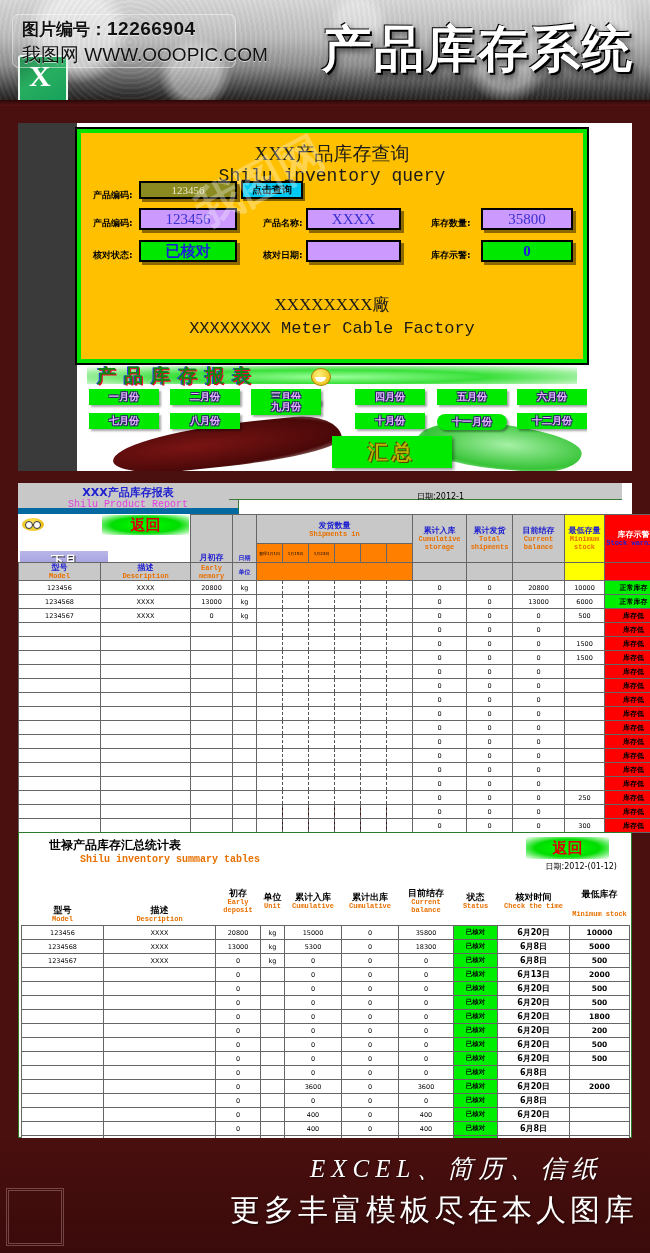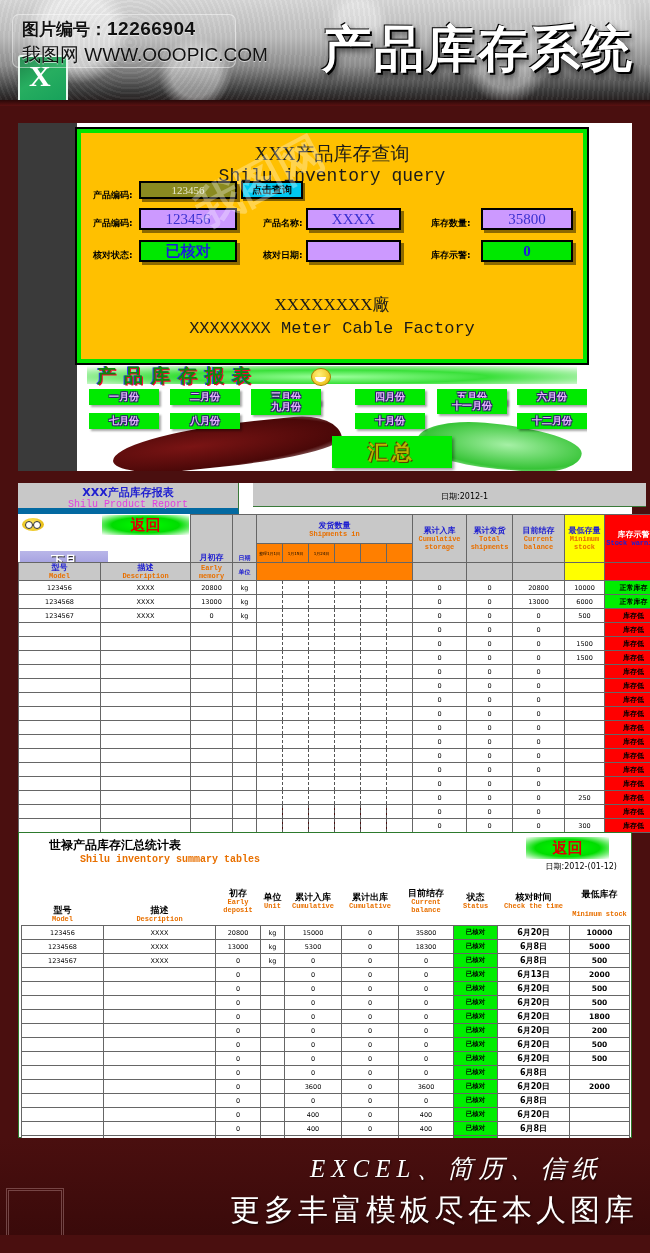--- a/index.html
+++ b/index.html
@@ -179,21 +179,21 @@
   
   .sec2{
     position:absolute;left:18px;top:483px;width:614px;height:322px;
     background:#ffffff;
   }
   .rpt-head{
     position:absolute;left:0;top:0;width:221px;height:31px;background:#c8c8c8;
     border-right:1px solid #3a7a3a;border-bottom:6px solid #0369a1;box-sizing:border-box;
   }
   .rpt-head-rest{
-    position:absolute;left:235px;top:0;width:393px;height:24px;background:#c8c8c8;
+    position:absolute;left:211px;top:0;width:393px;height:17px;background:#c8c8c8;
     border-bottom:1px solid #3a7a3a;box-sizing:border-box;
   }
   .rpt-t-cn{
     position:absolute;left:0;right:0;top:2px;text-align:center;
     font-size:11px;font-weight:bold;color:#2020d0;font-family:"DejaVu Sans",sans-serif;
   }
   .rpt-t-en{
     position:absolute;left:0;right:0;top:16px;text-align:center;
     font-size:10px;font-weight:normal;color:#e040e0;
     font-family:"Liberation Mono","DejaVu Sans Mono",monospace;
@@ -275,21 +275,21 @@
   .sum-hcell .hdr-cn{color:#000;font-size:9px;line-height:10px;}
   .sum-hcell .hdr-en{color:#e87000;font-size:7px;line-height:8px;}
   .sum-dcell{background:#fff;text-align:center;font-size:6.5px;color:#000;height:13px;
     border-top:1px solid #888;border-bottom:1px solid #888;border-left:none;border-right:none;}
   .sum-status{background:#00ee00;color:#000;font-size:6.5px;font-weight:bold;text-align:center;}
   .sum-time{font-size:8px;font-weight:bold;color:#000;text-align:center;}
   .sum-min{font-size:7.5px;font-weight:bold;color:#000;text-align:center;}
 
   
   .footer{
-    position:absolute;left:0;top:1138px;width:650px;height:97px;
+    position:absolute;left:0;top:1138px;width:650px;height:115px;
     background:linear-gradient(180deg,#4a0f0f,#3a0a0a);overflow:hidden;
   }
   .f1{
     position:absolute;left:310px;top:14px;font-size:25px;color:#fff;letter-spacing:6px;
     font-family:"Liberation Serif",serif;font-style:italic;white-space:nowrap;
     text-shadow:1px 1px 2px rgba(0,0,0,.6);
   }
   .f2{
     position:absolute;left:230px;top:52px;font-size:30px;color:#fff;letter-spacing:4px;
     font-family:"DejaVu Sans",sans-serif;white-space:nowrap;
@@ -357,21 +357,21 @@
     <div class="mbtn" style="left:12px;top:23px;">一月份</div>
     <div class="mbtn" style="left:93px;top:23px;">二月份</div>
     <div class="mbtn" style="left:174px;top:23px;">三月份</div>
     <div class="mbtn" style="left:278px;top:23px;">四月份</div>
     <div class="mbtn" style="left:360px;top:23px;">五月份</div>
     <div class="mbtn" style="left:440px;top:23px;">六月份</div>
     <div class="mbtn" style="left:12px;top:47px;">七月份</div>
     <div class="mbtn" style="left:93px;top:47px;">八月份</div>
     <div class="mbtn" style="left:174px;top:33px;">九月份</div>
     <div class="mbtn" style="left:278px;top:47px;">十月份</div>
-    <div class="mbtn" style="left:360px;top:32px;">十一月份</div>
+    <div class="mbtn" style="left:360px;top:48px;border-radius:8px;">十一月份</div>
     <div class="mbtn" style="left:440px;top:47px;">十二月份</div>
 
     <div class="sumbtn">汇总</div>
   </div>
 </div>
 
 <div class="sec2">
   <div class="rpt-head">
     <div class="rpt-t-cn">XXX产品库存报表</div>
     <div class="rpt-t-en">Shilu Product Report</div>

